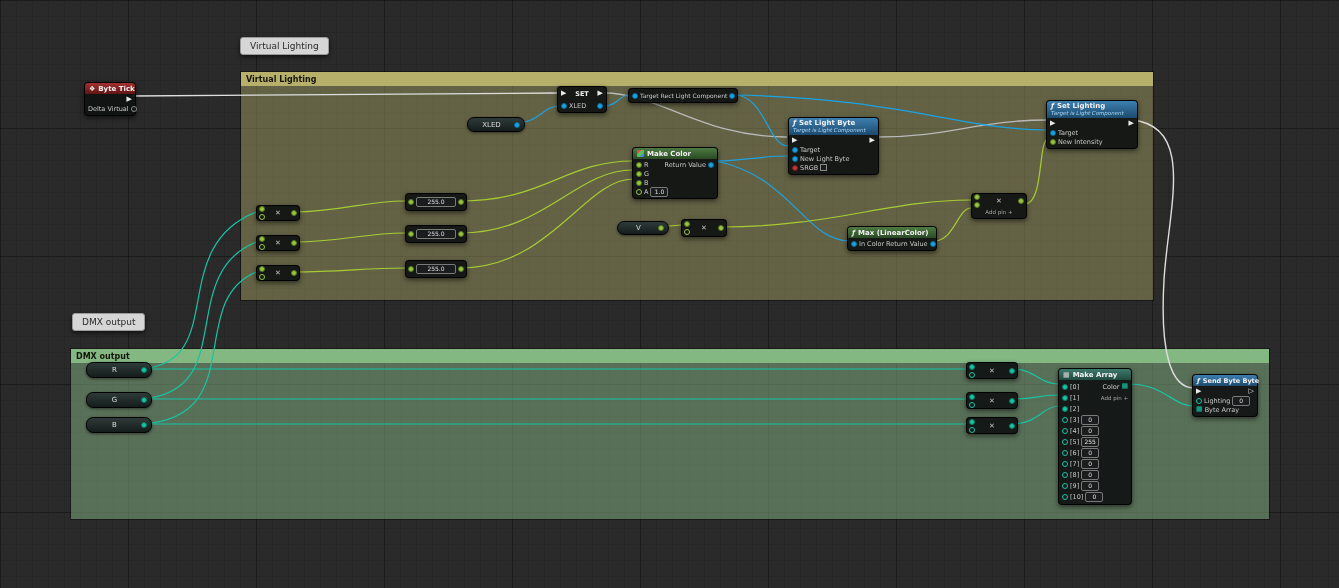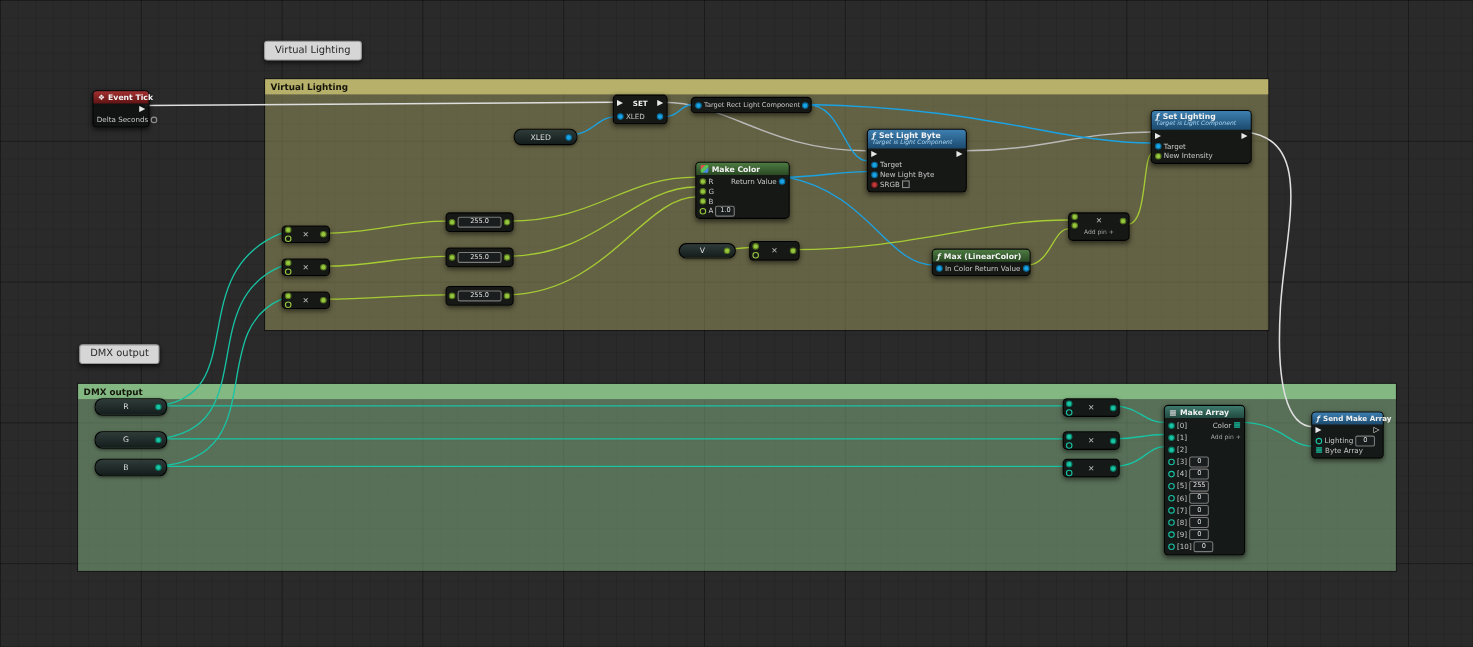--- a/index.html
+++ b/index.html
@@ -121,30 +121,30 @@
     <path d="M1012,424 C1038,424 1042,407 1058,406" stroke="#17c4a4" stroke-width="1.2"></path>
     <path d="M1128,384 C1165,384 1172,406 1194,406" stroke="#17c4a4" stroke-width="1.2"></path>
   </svg>
 
   <div class="tooltip" style="left:240px;top:37px;">Virtual Lighting</div>
   <div class="tooltip" style="left:72px;top:313px;">DMX output</div>
 
   <div class="node" style="left:84px;top:82px;width:50px;">
     <div class="nh hdr-red">
       <span>❖</span>
-      <span>Event Tick</span>
+      <span>Byte Tick</span>
     </div>
     <div class="rows">
       <div class="row">
           <span class="right">
             <span class="exec">▶</span>
           </span>
         </div>
       <div class="row">
-          <span>Delta Seconds</span>
+          <span>Delta Virtual</span>
         <span class="right">
             <span class="pin pin-gray-h"></span>
           </span>
         </div>
     </div>
   </div>
 
   <div class="node" style="left:557px;top:86px;width:48px;">
     <div class="row" style="height:13px;">
       <span class="exec">▶</span>
@@ -448,21 +448,21 @@
         <span class="pin pin-teal-h"></span>
         <span>[10]</span>
         <span class="vbox">0</span>
       </div>
     </div>
   </div>
 
   <div class="node" style="left:1192px;top:374px;width:64px;">
     <div class="nh hdr-blue" style="font-size:6.5px;">
       <span class="fx">ƒ</span>
-      <span>Send Make Array</span>
+      <span>Send Byte Byte</span>
     </div>
     <div class="rows">
       <div class="row">
         <span class="exec">▶</span>
         <span class="right">
             <span class="exec">▷</span>
           </span>
       </div>
       <div class="row">
         <span class="pin pin-teal-h"></span>

